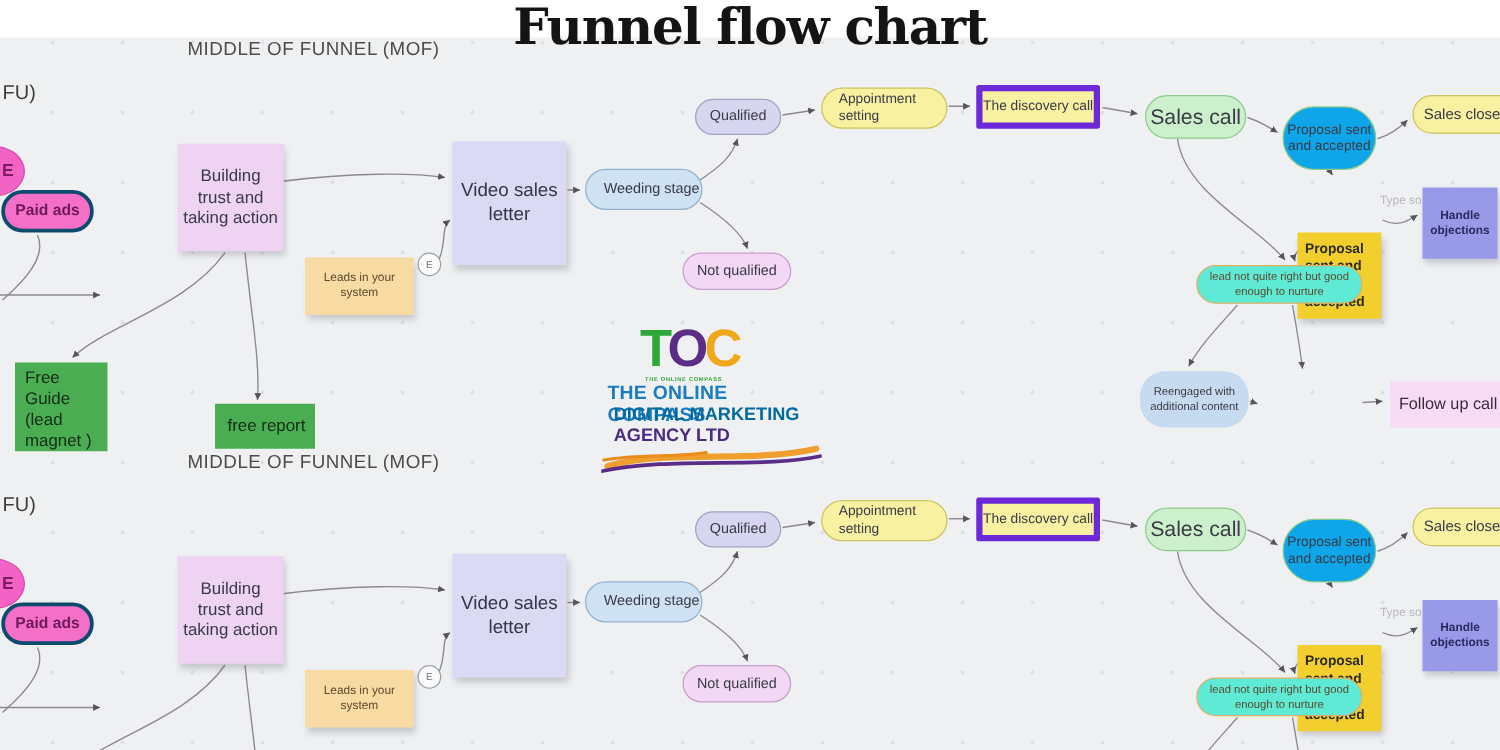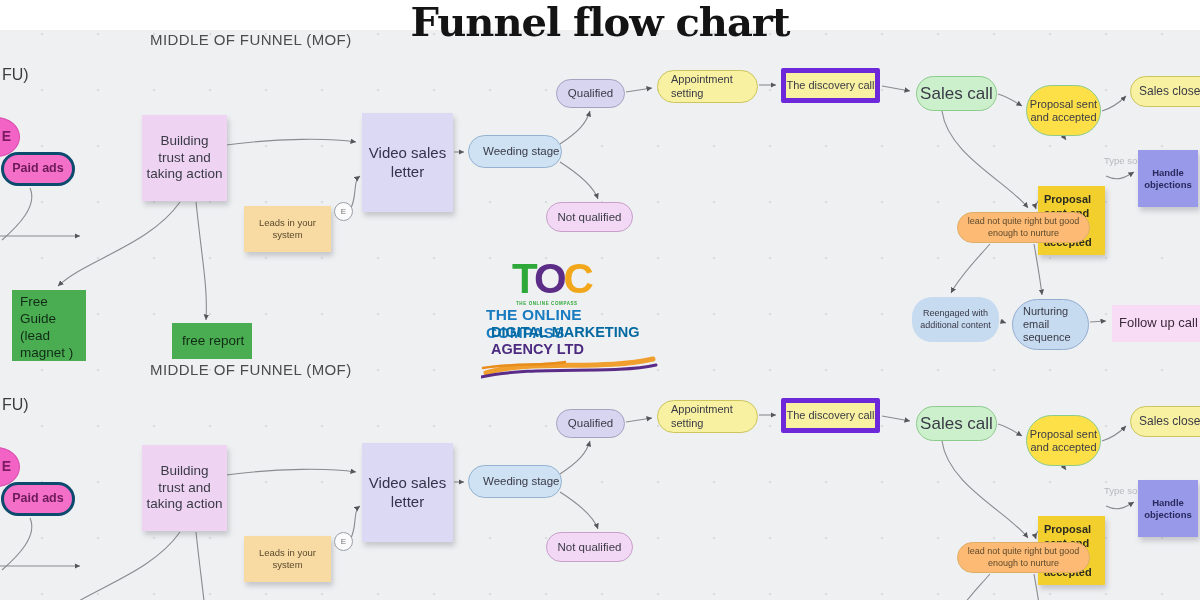--- a/index.html
+++ b/index.html
@@ -45,29 +45,29 @@
   .n-video{left:362px;top:83px;width:91px;height:99px;background:#dcd9f5;font-size:15px;color:#33334a;padding:4px;}
   .n-weeding{left:468px;top:105px;width:94px;height:33px;background:#cfe2f4;border-color:#94b2d0;
              font-size:11.5px;padding-left:14px;}
   .n-qualified{left:556px;top:49px;width:69px;height:29px;background:#d8d5f1;border-color:#a3a3c0;font-size:11.5px;}
   .n-notqual{left:546px;top:172px;width:87px;height:30px;background:#f3d8f5;border-color:#c79fca;font-size:11.5px;}
   .n-appt{left:657px;top:40px;width:101px;height:33px;background:#f7f1a1;border-color:#ccc45c;
           font-size:11px;padding-left:13px;}
   .n-disc{left:781px;top:38px;width:99px;height:35px;background:#f7f1a1;border:5px solid #6d28d9;
           border-radius:2px;font-size:11px;}
   .n-sales{left:916px;top:46px;width:81px;height:35px;background:#cdf0cc;border-color:#8ccb8c;font-size:17px;}
-  .n-propok{left:1026px;top:55px;width:75px;height:51px;background:#fde047;border:1px solid #8ccb8c;
+  .n-propok{left:1026px;top:55px;width:75px;height:51px;background:#0ea5e9;border:1px solid #8ccb8c;
             border-radius:26px;font-size:11px;line-height:1.15;}
   .n-closed{left:1130px;top:46px;width:86px;height:31px;background:#f7f1a1;border-color:#ccc45c;font-size:12px;}
   .n-propno{left:1038px;top:112px;width:67px;height:69px;background:#f3cf2e;font-size:11px;font-weight:bold;
             color:#2b2b20;padding:3px 2px 3px 6px;line-height:1.3;margin-top:44px;}
   .ghost-text{position:absolute;left:1104px;top:125px;font-size:9.5px;color:#b8b8bd;}
   .n-handle{left:1138px;top:120px;width:60px;height:57px;background:#989ae9;font-size:9.5px;color:#29295f;
             font-weight:bold;padding:2px;}
-  .n-nurtnote{left:957px;top:182px;width:133px;height:31px;background:#fdba74;border-color:#dfae66;
+  .n-nurtnote{left:957px;top:182px;width:133px;height:31px;background:#5eead4;border-color:#dfae66;
               font-size:9px;color:#5c4a2e;line-height:1.3;}
   .n-reeng{left:912px;top:267px;width:87px;height:45px;background:#c6daf0;border-color:#93add1;
            border-radius:20px;font-size:9px;}
   .n-nurture{left:1012px;top:269px;width:77px;height:51px;background:#c6daf0;border:1px solid #93add1;
              border-radius:26px;font-size:11px;line-height:1.2;padding-left:10px;}
   .n-follow{left:1112px;top:275px;width:93px;height:37px;background:#f8dcf6;font-size:13px;color:#3a2a3a;}
   .n-fguide{left:12px;top:260px;width:74px;height:71px;background:#4bad52;font-size:13.5px;color:#112c16;
             padding:4px 2px 0 8px;align-items:flex-start;overflow:hidden;line-height:1.25;}
   .n-freport{left:172px;top:293px;width:80px;height:36px;background:#4bad52;font-size:13.5px;color:#112c16;
              padding-left:10px;line-height:1.15;}
@@ -138,21 +138,20 @@
     <div class="node pill leftalign n-appt">Appointment setting</div>
     <div class="node n-disc">The discovery call</div>
     <div class="node pill n-sales">Sales call</div>
     <div class="node n-propok">Proposal sent and accepted</div>
     <div class="node pill n-closed">Sales closed</div>
     <div class="node sticky leftalign n-propno">Proposal sent and not accepted</div>
     <div class="ghost-text">Type so</div>
     <div class="node sticky n-handle">Handle objections</div>
     <div class="node pill n-nurtnote">lead not quite right  but good enough to nurture</div>
     <div class="node n-reeng">Reengaged with additional content</div>
-    <div class="node leftalign n-nurture">Nurturing email sequence</div>
     <div class="node n-follow">Follow up call</div>
     <div class="node leftalign n-fguide">Free Guide (lead magnet )</div>
     <div class="node leftalign n-freport">free report</div>
   </div>
 </div>
 <div id="mount-bottom" class="diagram-mount">
   <div class="diagram">
     <svg class="edges" width="1200" height="335" viewBox="0 0 1200 335">
       <defs>
         <marker id="ah" markerWidth="7" markerHeight="7" refX="5" refY="2.5" orient="auto">

